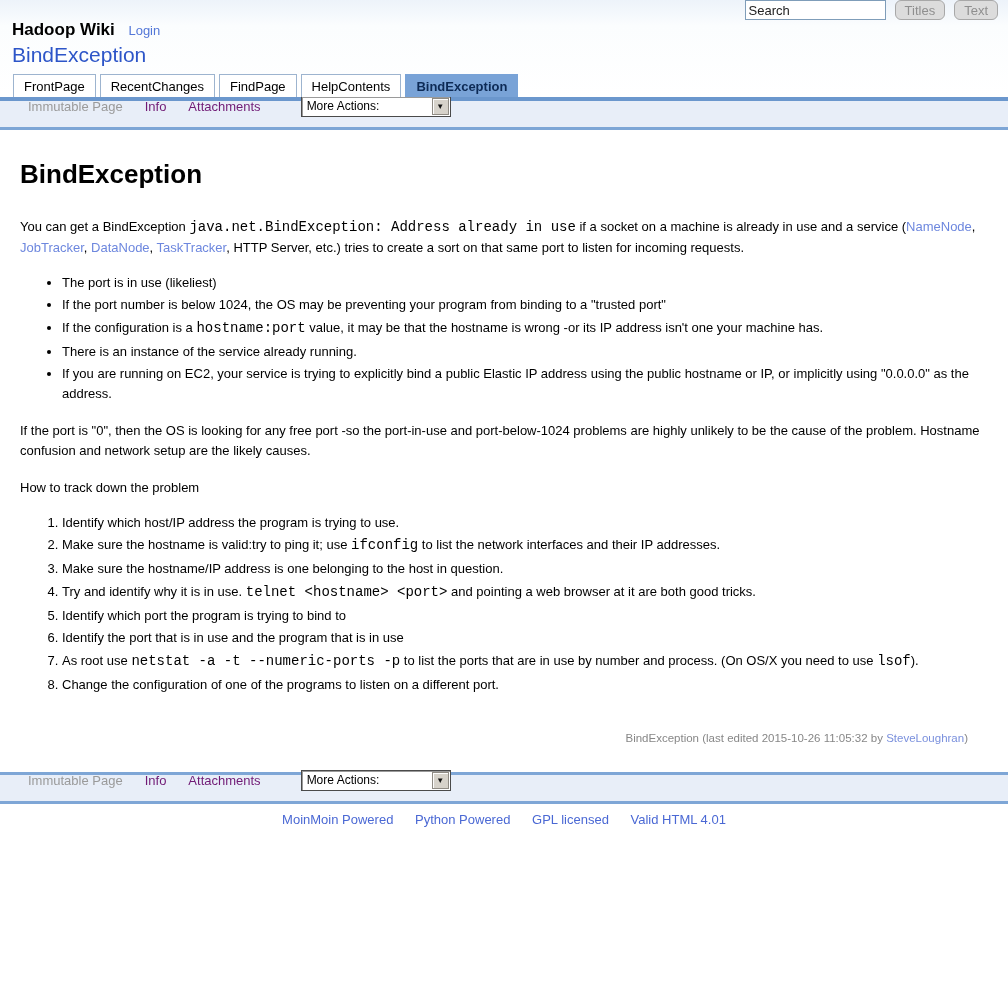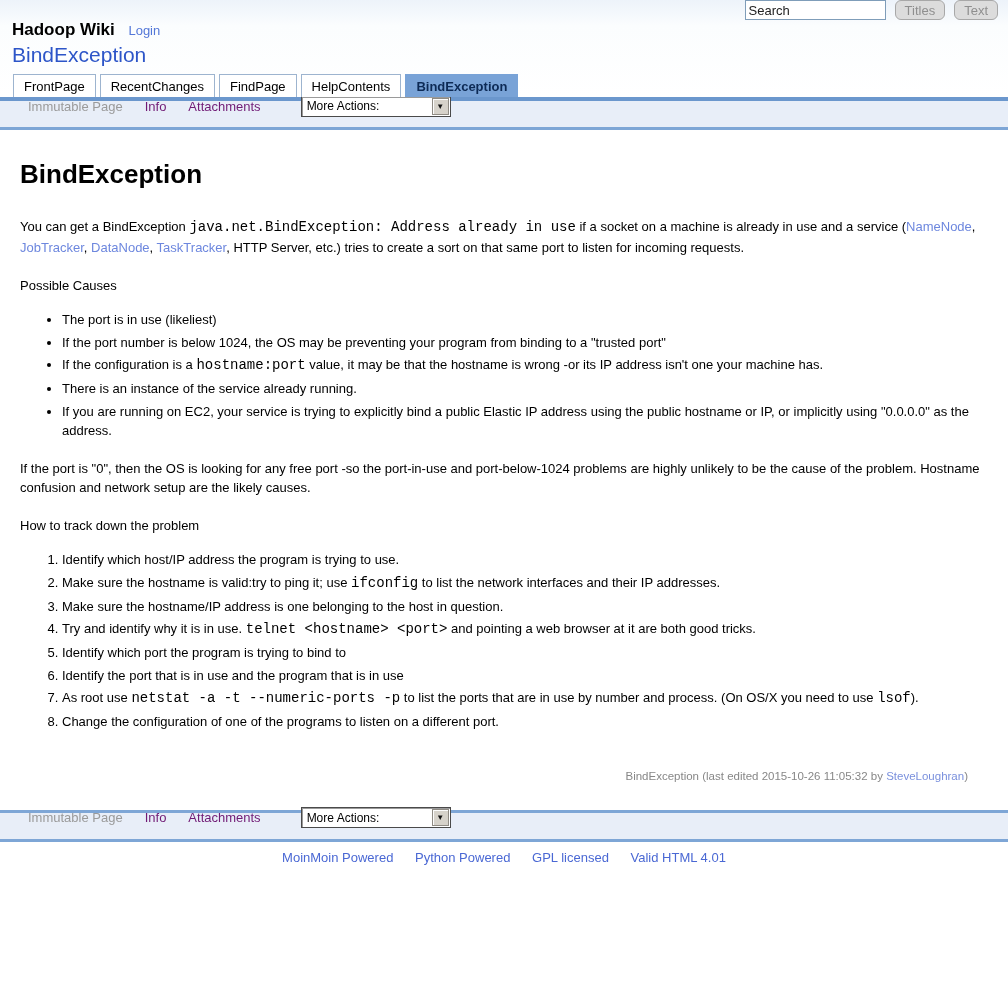--- a/index.html
+++ b/index.html
@@ -157,21 +157,20 @@
   </div>
 </div>
 
 <div class="rule thin"></div>
 
 <main class="content">
   <h1>BindException</h1>
 
   <p class="first"><span>You can get a BindException </span><code>java.net.BindException: Address already in use</code><span> if a socket on a machine is already in use and a service (</span><a href="#">NameNode</a><span>, </span><a href="#">JobTracker</a><span>, </span><a href="#">DataNode</a><span>, </span><a href="#">TaskTracker</a><span>, HTTP Server, etc.) tries to create a sort on that same port to listen for incoming requests.</span></p>
 
-  <p>Possible Causes</p>
 
   <ul>
     <li><span>The port is in use (likeliest)</span></li>
     <li><span>If the port number is below 1024, the OS may be preventing your program from binding to a "trusted port"</span></li>
     <li><span>If the configuration is a </span><code>hostname:port</code><span> value, it may be that the hostname is wrong -or its IP address isn't one your machine has.</span></li>
     <li><span>There is an instance of the service already running.</span></li>
     <li><span>If you are running on EC2, your service is trying to explicitly bind a public Elastic IP address using the public hostname or IP, or implicitly using "0.0.0.0" as the address.</span></li>
   </ul>
 
   <p>If the port is "0", then the OS is looking for any free port -so the port-in-use and port-below-1024 problems are highly unlikely to be the cause of the problem. Hostname confusion and network setup are the likely causes.</p>

